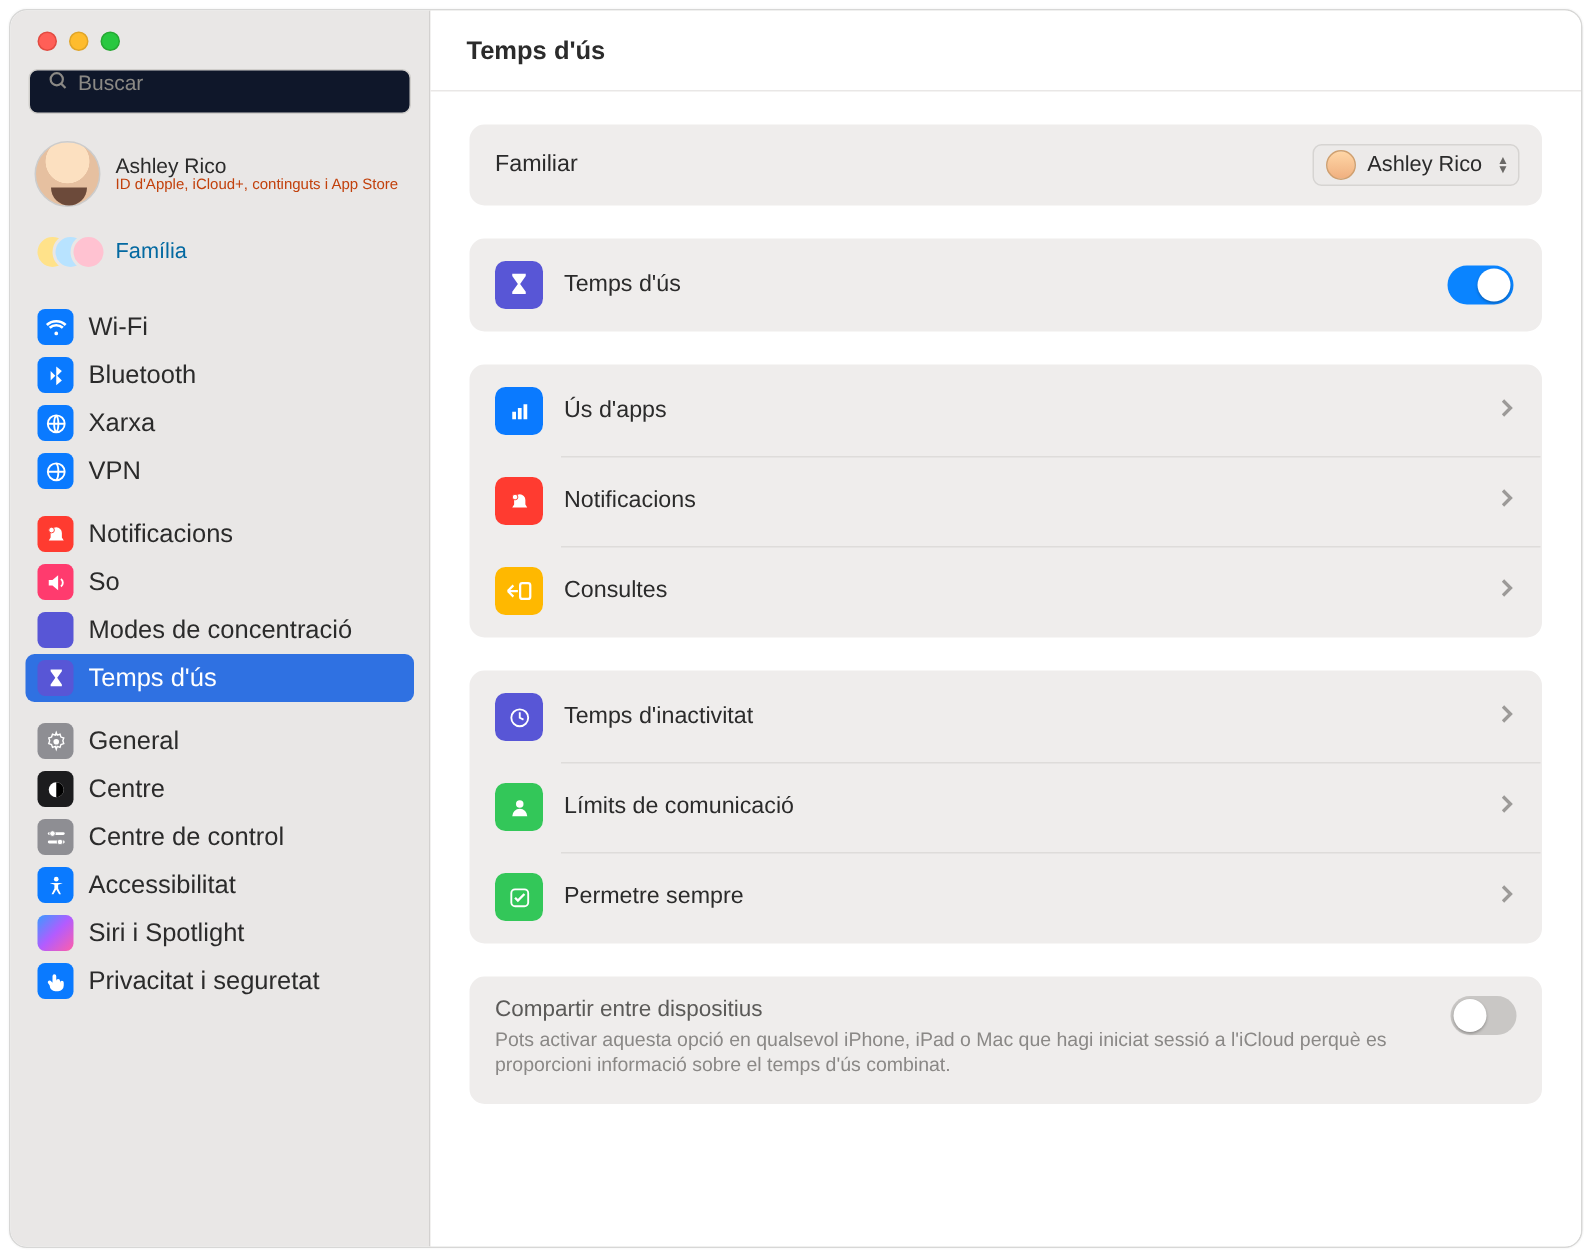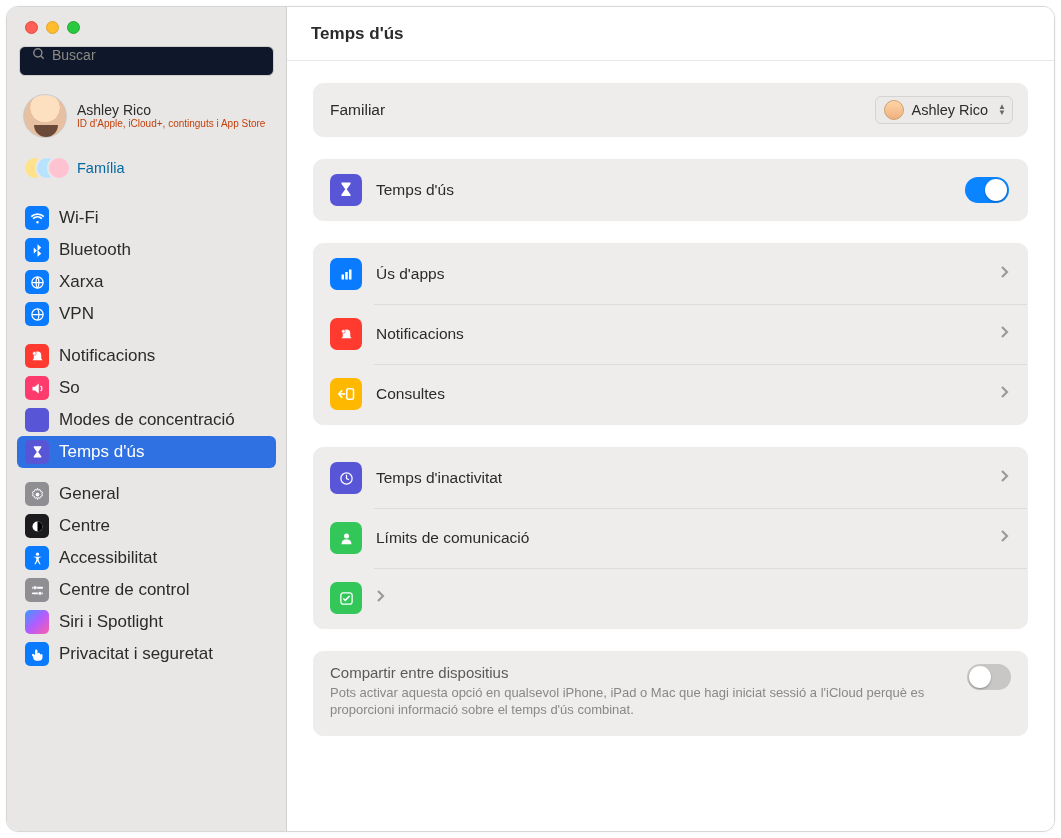--- a/index.html
+++ b/index.html
@@ -283,38 +283,38 @@
             <div class="sb-item">
               <div class="sb-icon" style="background: rgb(28, 28, 30);">
                 <svg width="15" height="15" viewBox="0 0 24 24" fill="#fff">
                   <circle cx="12" cy="12" r="8"></circle>
                   <path d="M12 4a8 8 0 010 16z" fill="#000"></path>
                 </svg>
               </div>
               <span>Centre</span>
             </div>
             <div class="sb-item">
-              <div class="sb-icon" style="background: rgb(10, 122, 255);">
-                <svg width="15" height="15" viewBox="0 0 24 24" fill="#fff">
-                  <circle cx="12" cy="5" r="2.5"></circle>
-                  <path d="M5 9h14l-5 2v4l3 6h-2l-3-5-3 5H7l3-6v-4L5 9z"></path>
-                </svg>
-              </div>
-              <span>Accessibilitat</span>
-            </div>
-            <div class="sb-item">
               <div class="sb-icon" style="background: rgb(142, 142, 147);">
                 <svg width="15" height="15" viewBox="0 0 24 24" fill="#fff">
                   <rect x="3" y="6" width="18" height="3" rx="1.5"></rect>
                   <rect x="3" y="15" width="18" height="3" rx="1.5"></rect>
                   <circle cx="8" cy="7.5" r="3" fill="#fff" stroke="#8e8e93"></circle>
                   <circle cx="16" cy="16.5" r="3" fill="#fff" stroke="#8e8e93"></circle>
                 </svg>
               </div>
               <span>Centre de control</span>
+            </div>
+            <div class="sb-item">
+              <div class="sb-icon" style="background: rgb(10, 122, 255);">
+                <svg width="15" height="15" viewBox="0 0 24 24" fill="#fff">
+                  <circle cx="12" cy="5" r="2.5"></circle>
+                  <path d="M5 9h14l-5 2v4l3 6h-2l-3-5-3 5H7l3-6v-4L5 9z"></path>
+                </svg>
+              </div>
+              <span>Accessibilitat</span>
             </div>
             <div class="sb-item">
               <div class="sb-icon" style="background: linear-gradient(135deg, rgb(58, 155, 255), rgb(178, 92, 255), rgb(255, 94, 168));">
                 <svg width="15" height="15" viewBox="0 0 24 24" fill="#fff">
                   <circle cx="12" cy="12" r="9" fill="url(#g)"></circle>
                 </svg>
               </div>
               <span>Siri i Spotlight</span>
             </div>
             <div class="sb-item">
@@ -429,20 +429,21 @@
                 <path d="M2 2l5 5-5 5"></path>
               </svg></span>
           </div>
           <div class="row">
             <div class="row-icon" style="background: rgb(51, 199, 89);">
               <svg width="15" height="15" viewBox="0 0 24 24" fill="#fff">
                 <rect x="3" y="3" width="18" height="18" rx="4" fill="none" stroke="#fff" stroke-width="2"></rect>
                 <path d="M7 12l3 3 7-7" stroke="#fff" stroke-width="2.5" fill="none"></path>
               </svg>
             </div>
+            <span class="row-label">Permetre sempre</span>
             <span class="chev"><svg width="9" height="14" viewBox="0 0 9 14" fill="none" stroke="#9c9a98" stroke-width="2.2">
                 <path d="M2 2l5 5-5 5"></path>
               </svg></span>
           </div>
         </div>
 
       <div class="card">
         <div class="share-block">
           <div class="share-text">
             <div class="share-title">Compartir entre dispositius</div>

